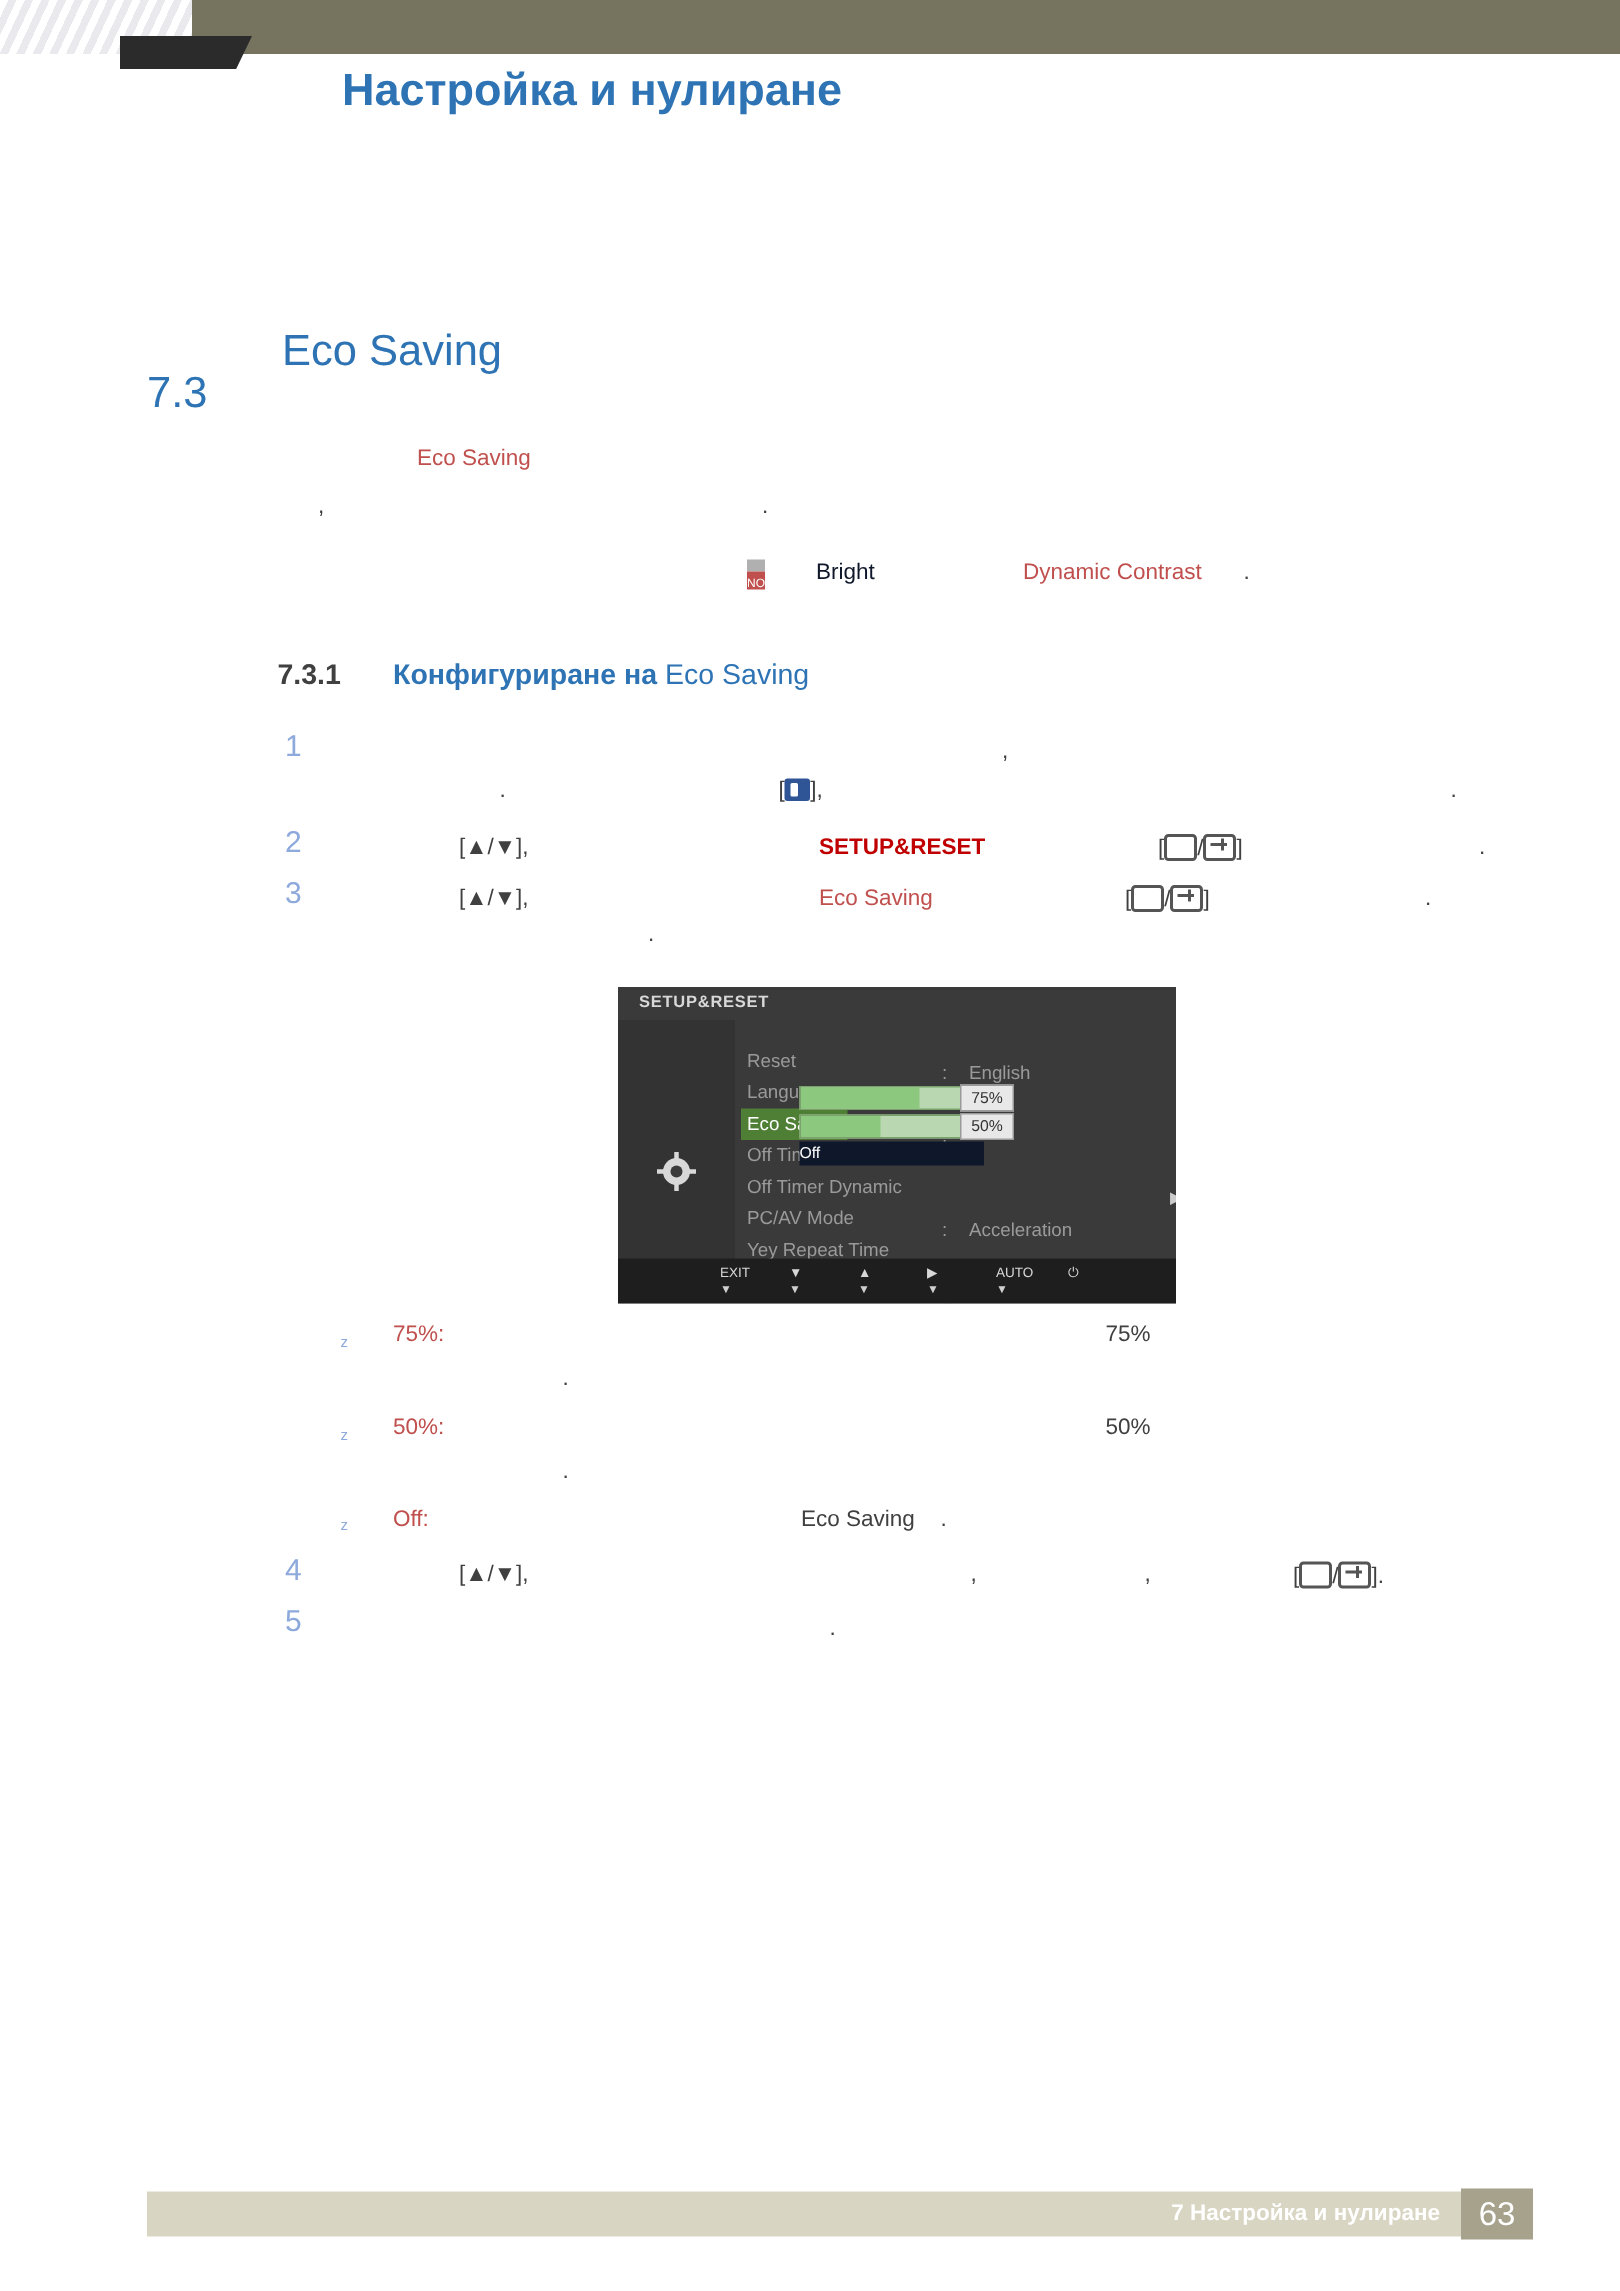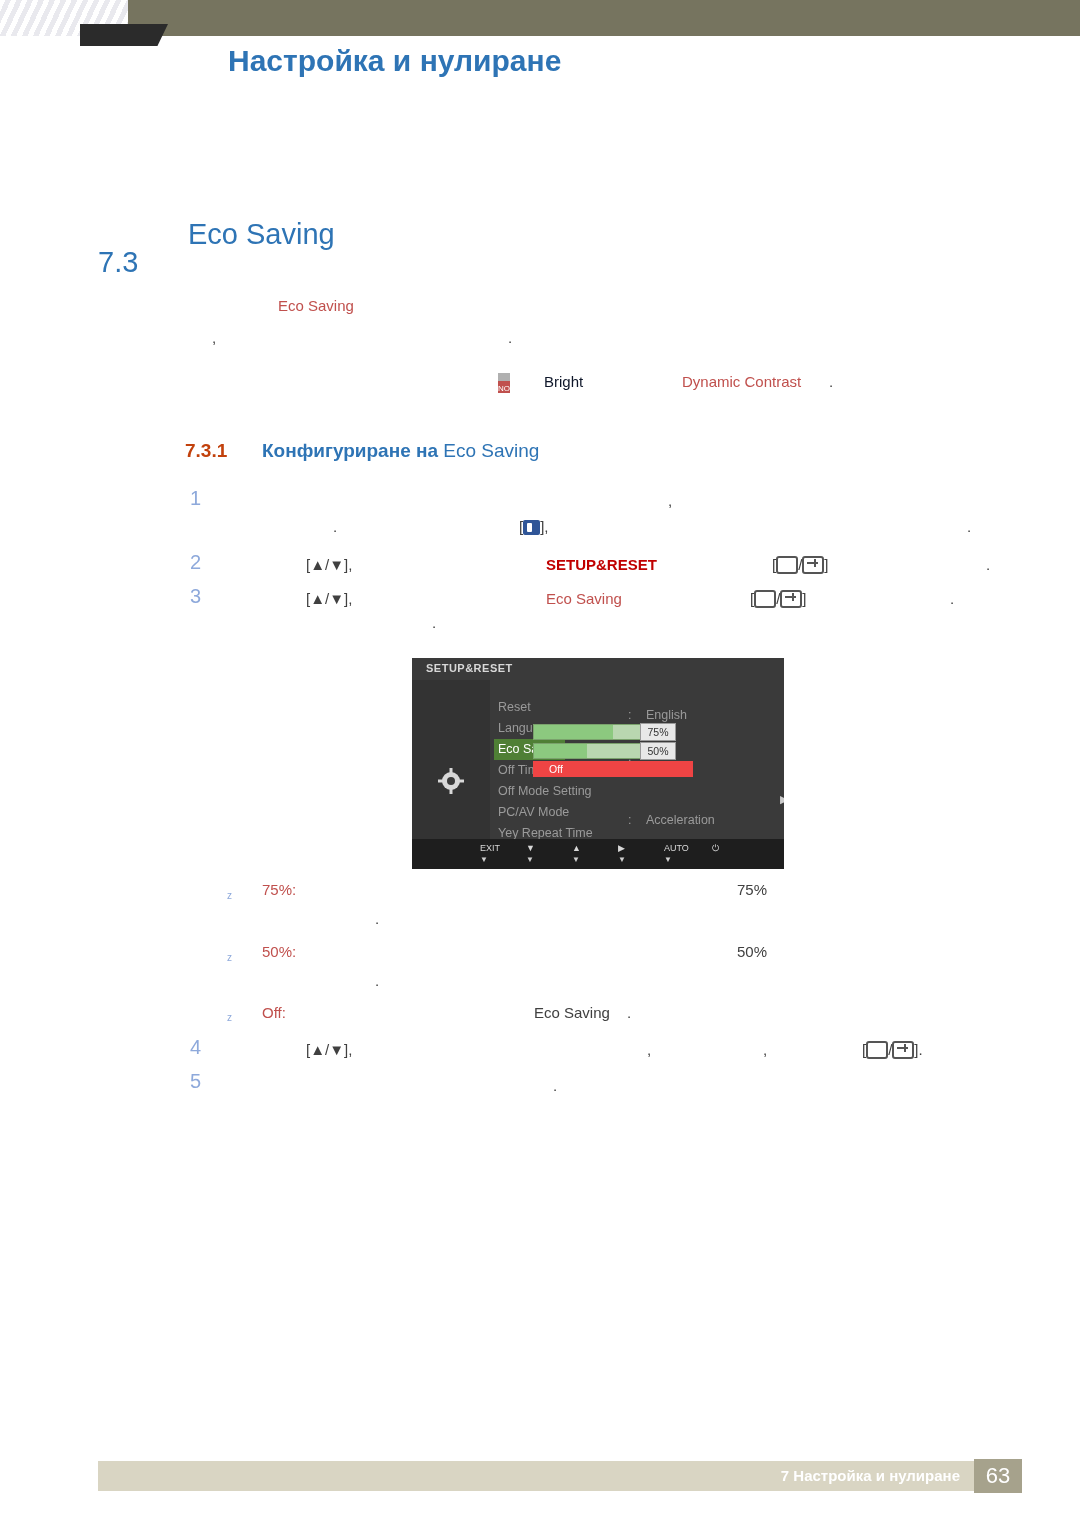--- a/index.html
+++ b/index.html
@@ -66,21 +66,21 @@
     font-size:15px; color:#c0504d;
   }
   .note-dot {
     position:absolute; left:829px; top:373px;
     font-size:15px; color:#404040;
   }
 
   
   .sub-num {
     position:absolute; left:185px; top:440px;
-    font-size:19px; color:#c2410c; font-weight:bold;
+    font-size:19px; color:#404040; font-weight:bold;
   }
   .sub-title {
     position:absolute; left:262px; top:440px;
     font-size:19px; color:#2e74b5; font-weight:bold;
   }
   .sub-title .reg { font-weight:normal; }
 
   
   .step-num {
     position:absolute; left:190px;
@@ -169,23 +169,23 @@
   }
   .eco-fill {
     position:absolute; left:0; top:0; height:14px; background:#8cc97f;
   }
   .eco-tag {
     position:absolute; left:107px; top:0px; width:34px; height:16px;
     background:#e8e8e8; color:#333; font-size:10.5px; text-align:center;
     line-height:16px; border:1px solid #9a9a9a;
   }
   .eco-off {
-    position:absolute; left:0; top:0; width:160px; height:16px;
-    background:#ef4444; color:#ffffff; font-size:10.5px; line-height:16px;
-    padding-left:16px; box-sizing:border-box;
+    position:absolute; left:0; top:0; width:123px; height:16px;
+    background:#0f172a; color:#ffffff; font-size:10.5px; line-height:16px;
+    padding-left:0; box-sizing:border-box;
   }
 
   .osd-footer {
     position:absolute; left:0; bottom:0; width:372px; height:30px;
     background:#1e1e1e;
   }
   .ft-item {
     position:absolute; top:4px; color:#d8d8d8; font-size:9px;
     width:46px;
   }
@@ -307,21 +307,21 @@
     </div>
     <div class="osd-item sel">
       <span class="lbl">Eco Saving</span>
       <span class="colon">:</span>
     </div>
     <div class="osd-item">
       <span class="lbl">Off Timer On/Off</span>
       <span class="colon">:</span>
     </div>
     <div class="osd-item">
-      <span class="lbl">Off Mode Setting</span>
+      <span class="lbl">Off Timer Dynamic</span>
     </div>
     <div class="osd-item">
       <span class="lbl">PC/AV Mode</span>
       <span class="osd-arrow">▶</span>
     </div>
     <div class="osd-item">
       <span class="lbl">Yey Repeat Time</span>
       <span class="colon">:</span>
       <span class="val">Acceleration</span>
     </div>

